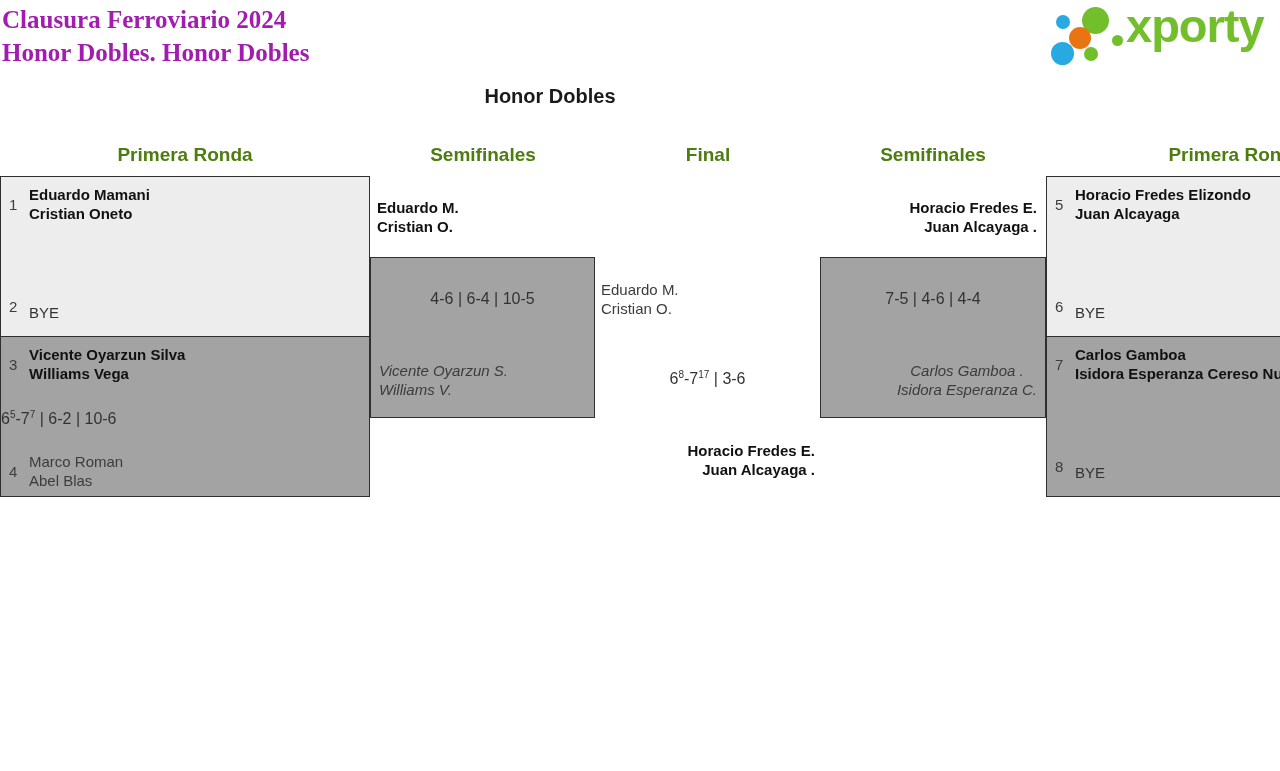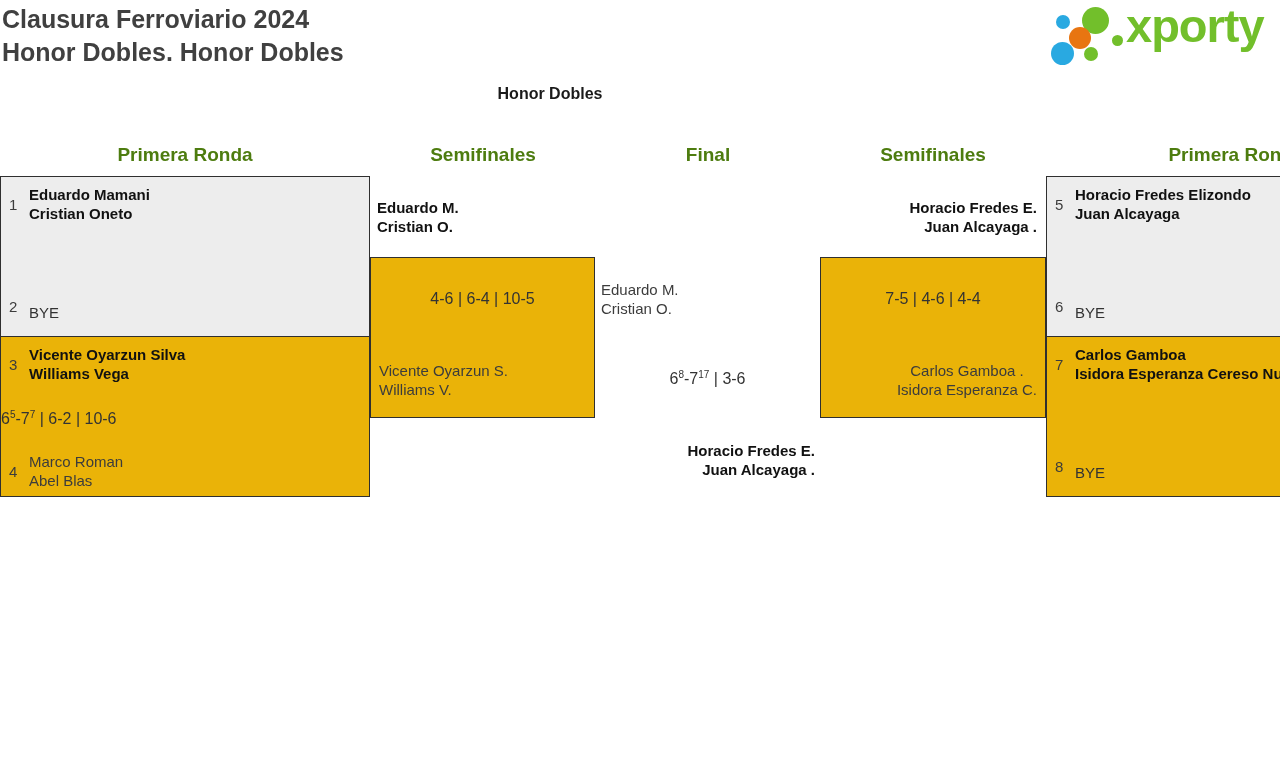--- a/index.html
+++ b/index.html
@@ -3,45 +3,45 @@
 <meta charset="utf-8">
 <style>
   html,body{margin:0;padding:0;}
   body{
     width:1280px;height:771px;overflow:hidden;background:#ffffff;
     font-family:"Liberation Sans", sans-serif;color:#111;position:relative;
   }
   .abs{position:absolute;}
 
   
-  .page-title{left:2px;top:3px;font-size:25px;font-weight:700;line-height:33px;color:#404040;}
+  .page-title{left:2px;top:3px;font-size:25px;font-weight:700;line-height:33px;color:#a21caf;font-family:Liberation Serif, serif;}
 
   
   .logo{left:1050px;top:0;width:230px;height:72px;cursor:pointer;}
   .dot{position:absolute;border-radius:50%;}
   .dot-blue-sm{left:6px;top:15px;width:14px;height:14px;background:#29a9e1;}
   .dot-green-lg{left:32px;top:7px;width:27px;height:27px;background:#72bf2b;}
   .dot-orange{left:19px;top:27px;width:22px;height:22px;background:#e87511;}
   .dot-blue-lg{left:1px;top:42px;width:23px;height:23px;background:#29a9e1;}
   .dot-green-sm{left:34px;top:47px;width:14px;height:14px;background:#72bf2b;}
   .dot-green-xs{left:62px;top:35px;width:11px;height:11px;background:#72bf2b;}
   .logo-text{position:absolute;left:76px;top:-2px;font-size:47px;font-weight:700;
     letter-spacing:-1px;color:#72bf2b;}
 
   
-  .section-title{left:0;width:1100px;top:85px;text-align:center;font-size:16px;font-weight:700;color:#1a1a1a;}
+  .section-title{left:0;width:1100px;top:85px;text-align:center;font-size:20px;font-weight:700;color:#1a1a1a;}
   .round-header{top:144px;font-size:19px;font-weight:700;text-align:center;color:#4d7c0f;white-space:nowrap;}
   .rh-1{left:0;width:370px;}
   .rh-2{left:370px;width:226px;}
   .rh-3{left:596px;width:224px;}
   .rh-4{left:820px;width:226px;}
   .rh-5{left:1046px;width:380px;}
 
   
-  .box{position:absolute;border:1px solid #2f2f2f;box-sizing:border-box;background:#eab308;}
+  .box{position:absolute;border:1px solid #2f2f2f;box-sizing:border-box;background:#a3a3a3;}
   .box.gray{background:#ededed;}
   .box-a{left:0;top:176px;width:370px;height:161px;}
   .box-b{left:0;top:336px;width:370px;height:161px;}
   .sf-left{left:370px;top:257px;width:225px;height:161px;}
   .sf-right{left:820px;top:257px;width:226px;height:161px;}
   .box-c{left:1046px;top:176px;width:300px;height:161px;}
   .box-d{left:1046px;top:336px;width:300px;height:161px;}
 
   
   .team{position:absolute;left:8px;right:8px;display:flex;align-items:center;}
@@ -56,21 +56,21 @@
 
   
   .score-r1{position:absolute;left:0;right:0;top:72px;font-size:16px;color:#333;}
   .sf-score{position:absolute;left:0;right:0;top:32px;text-align:center;font-size:16px;color:#333;}
   sup{font-size:10px;}
 
   
   .sf-winner{font-size:15px;line-height:19px;font-weight:700;color:#111;}
   .sfw-left{left:377px;top:198px;}
   .sfw-right{left:820px;width:217px;top:198px;text-align:right;}
-  .sf-loser{position:absolute;bottom:18px;font-size:15px;line-height:19px;color:#3c3c3c;}
+  .sf-loser{position:absolute;bottom:18px;font-size:15px;line-height:19px;color:#3c3c3c;font-style:italic;}
   .sfl-left{left:8px;}
   .sfl-right{right:8px;text-align:center;}
 
   
   .final-a{left:601px;top:280px;font-size:15px;line-height:19px;color:#3c3c3c;}
   .final-score{left:594px;width:227px;top:369px;text-align:center;font-size:16px;color:#333;}
   .final-champion{left:594px;width:221px;top:441px;text-align:right;font-size:15px;line-height:19px;font-weight:700;color:#111;}
 </style>
 </head>
 <body>

